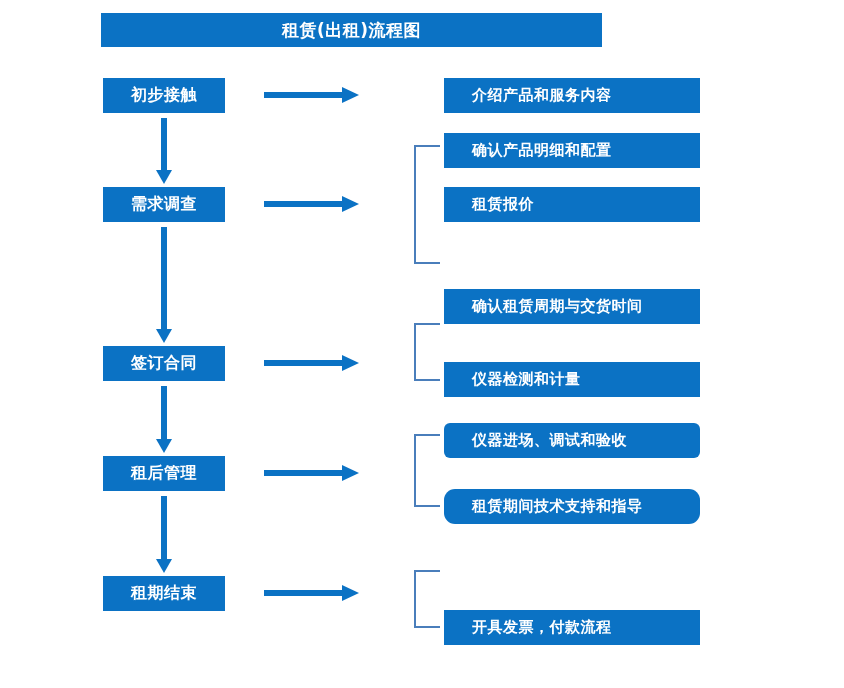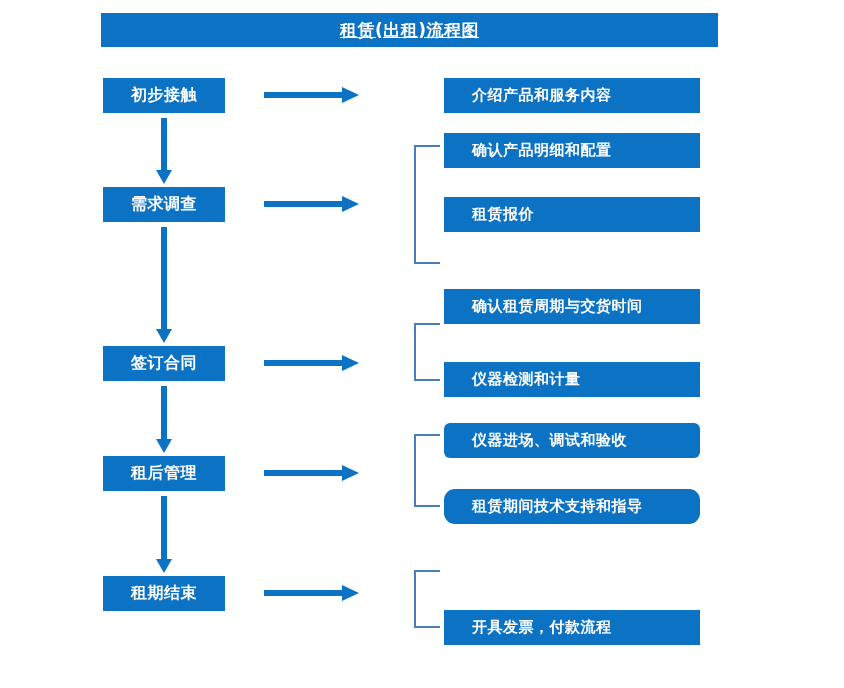--- a/index.html
+++ b/index.html
@@ -29,23 +29,22 @@
     display: flex;
     align-items: center;
     white-space: nowrap;
   }
 
   .box.title-bar {
     justify-content: center;
     font-size: 17px;
     left: 101px;
     top: 13px;
-    width: 617px;
+    width: 501px;
     height: 34px;
-    text-decoration: underline;
   }
 
   .box.stage {
     justify-content: center;
     font-size: 16px;
     left: 103px;
     width: 122px;
     height: 35px;
   }
 
@@ -167,20 +166,20 @@
     <div class="head"></div>
   </div>
 
   <div class="bracket" style="top:145px; height:119px;"></div>
   <div class="bracket" style="top:323px; height:58px;"></div>
   <div class="bracket" style="top:434px; height:73px;"></div>
   <div class="bracket" style="top:570px; height:58px;"></div>
 
   <div class="box detail" style="top:78px;">介绍产品和服务内容</div>
   <div class="box detail" style="top:133px;">确认产品明细和配置</div>
-  <div class="box detail" style="top:197px;">租赁报价</div>
+  <div class="box detail" style="top:187px;">租赁报价</div>
   <div class="box detail" style="top:241px;margin-top:48px;">确认租赁周期与交货时间</div>
   <div class="box detail" style="top:362px;">仪器检测和计量</div>
   <div class="box detail" style="top:423px;border-radius:6px;">仪器进场、调试和验收</div>
   <div class="box detail" style="top:489px;border-radius:11px;">租赁期间技术支持和指导</div>
   <div class="box detail" style="top:610px;">开具发票，付款流程</div>
 
 </div>
 
 </body></html>

